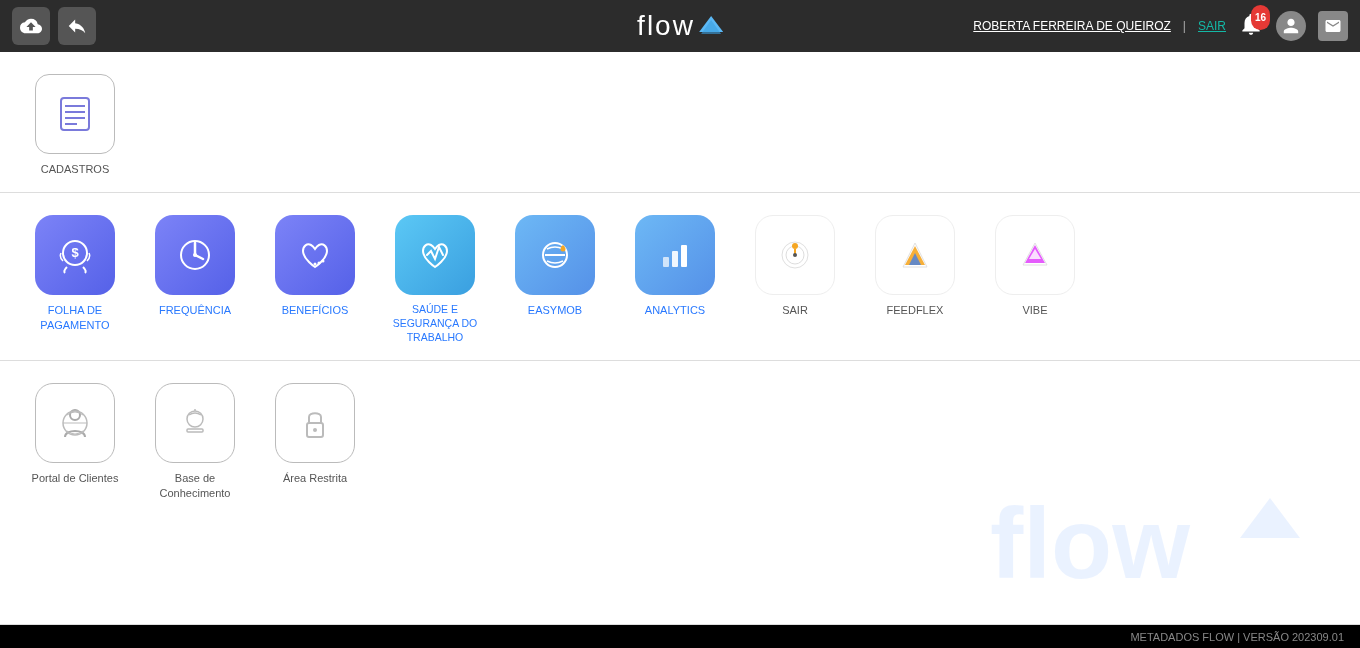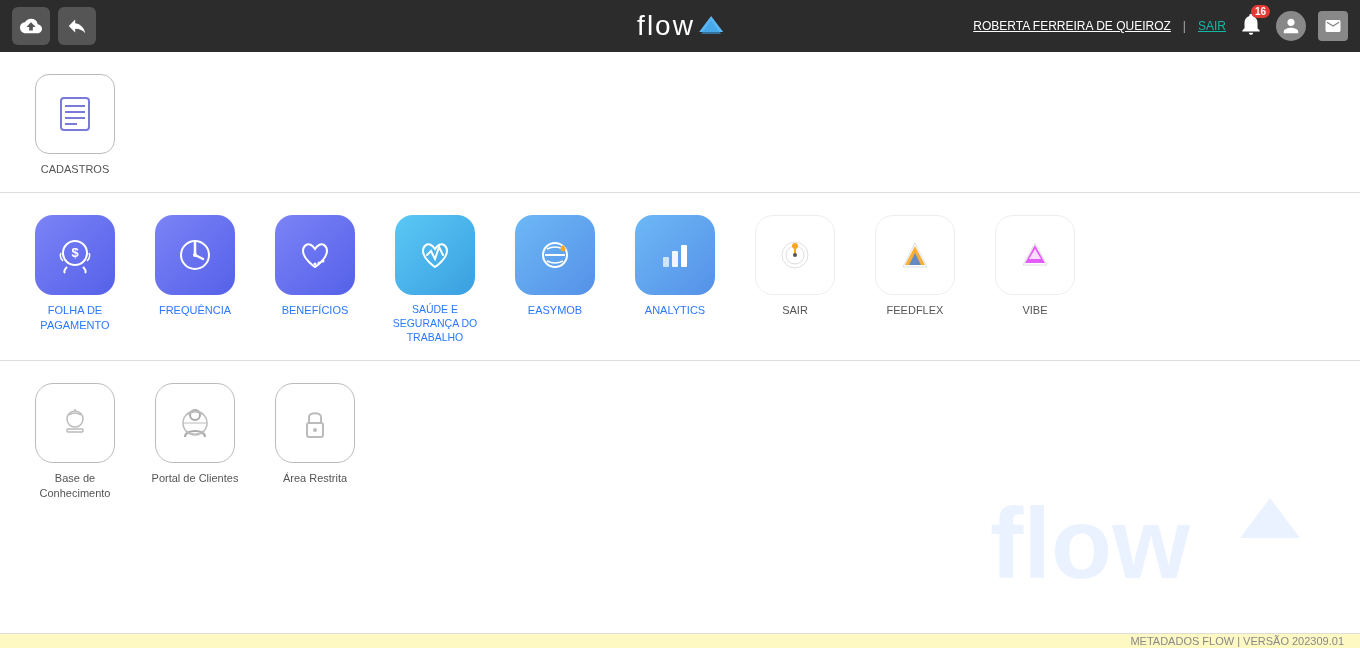--- a/index.html
+++ b/index.html
@@ -70,21 +70,21 @@
       cursor: pointer;
     }
     .badge-count {
       position: absolute;
       top: -6px;
       right: -6px;
       background: #e53935;
       color: white;
       font-size: 10px;
       border-radius: 10px;
-      padding: 1px 4px;
+      padding: 7px 4px;
       font-weight: bold;
     }
     .header-icon-circle {
       width: 30px;
       height: 30px;
       background: #888;
       border-radius: 50%;
       display: flex;
       align-items: center;
       justify-content: center;
@@ -171,22 +171,22 @@
     .icon-skeel { background: white; border: 1px solid #eee; }
     .icon-feedflex { background: white; border: 1px solid #eee; }
     .icon-vibe { background: white; border: 1px solid #eee; }
 
     
     .footer {
       position: absolute;
       bottom: 0;
       left: 0;
       right: 0;
-      height: 15px;
-      background: #fef9c3;
+      height: 24px;
+      background: #000000;
       display: flex;
       align-items: center;
       justify-content: flex-end;
       padding: 0 16px;
       font-size: 11px;
       color: #888;
       border-top: 1px solid #ddd;
     }
   </style>
 </head>
@@ -369,46 +369,46 @@
 
     </div>
   </div>
 
   <div class="section section-last">
     <div class="app-grid">
 
       <div class="app-item">
         <div class="app-icon gray-outline">
           <svg width="44" height="44" viewBox="0 0 44 44" fill="none">
-            <rect x="14" y="28" width="16" height="3" rx="1" stroke="#bbb" stroke-width="1.5" fill="none"></rect>
-            <circle cx="22" cy="18" r="8" stroke="#bbb" stroke-width="1.5" fill="none"></circle>
-            <line x1="22" y1="10" x2="22" y2="8" stroke="#bbb" stroke-width="1.5"></line>
-            <path d="M16 14 Q22 10 28 14" stroke="#bbb" stroke-width="1.5" fill="none"></path>
-          </svg>
-        </div>
-        <span class="app-label dark-gray">Base de Conhecimento</span>
-      </div>
-
-      <div class="app-item">
-        <div class="app-icon gray-outline">
-          <svg width="44" height="44" viewBox="0 0 44 44" fill="none">
             <circle cx="22" cy="14" r="5" stroke="#aaa" stroke-width="2" fill="none"></circle>
             <path d="M12 36 C12 28 32 28 32 36" stroke="#aaa" stroke-width="2" fill="none"></path>
             <circle cx="22" cy="22" r="12" stroke="#bbb" stroke-width="1.5" fill="none"></circle>
             <line x1="10" y1="22" x2="34" y2="22" stroke="#bbb" stroke-width="1"></line>
             <path d="M14 14 Q22 8 30 14" stroke="#bbb" stroke-width="1" fill="none"></path>
             <path d="M14 30 Q22 36 30 30" stroke="#bbb" stroke-width="1" fill="none"></path>
           </svg>
         </div>
         <span class="app-label dark-gray">Portal de Clientes</span>
       </div>
 
       <div class="app-item">
         <div class="app-icon gray-outline">
           <svg width="44" height="44" viewBox="0 0 44 44" fill="none">
+            <rect x="14" y="28" width="16" height="3" rx="1" stroke="#bbb" stroke-width="1.5" fill="none"></rect>
+            <circle cx="22" cy="18" r="8" stroke="#bbb" stroke-width="1.5" fill="none"></circle>
+            <line x1="22" y1="10" x2="22" y2="8" stroke="#bbb" stroke-width="1.5"></line>
+            <path d="M16 14 Q22 10 28 14" stroke="#bbb" stroke-width="1.5" fill="none"></path>
+          </svg>
+        </div>
+        <span class="app-label dark-gray">Base de Conhecimento</span>
+      </div>
+
+      <div class="app-item">
+        <div class="app-icon gray-outline">
+          <svg width="44" height="44" viewBox="0 0 44 44" fill="none">
             <rect x="14" y="22" width="16" height="14" rx="2" stroke="#bbb" stroke-width="2" fill="none"></rect>
             <path d="M16 22 L16 16 C16 11 28 11 28 16 L28 22" stroke="#bbb" stroke-width="2" fill="none"></path>
             <circle cx="22" cy="29" r="2" fill="#bbb"></circle>
           </svg>
         </div>
         <span class="app-label dark-gray">Área Restrita</span>
       </div>
 
     </div>
   </div>

